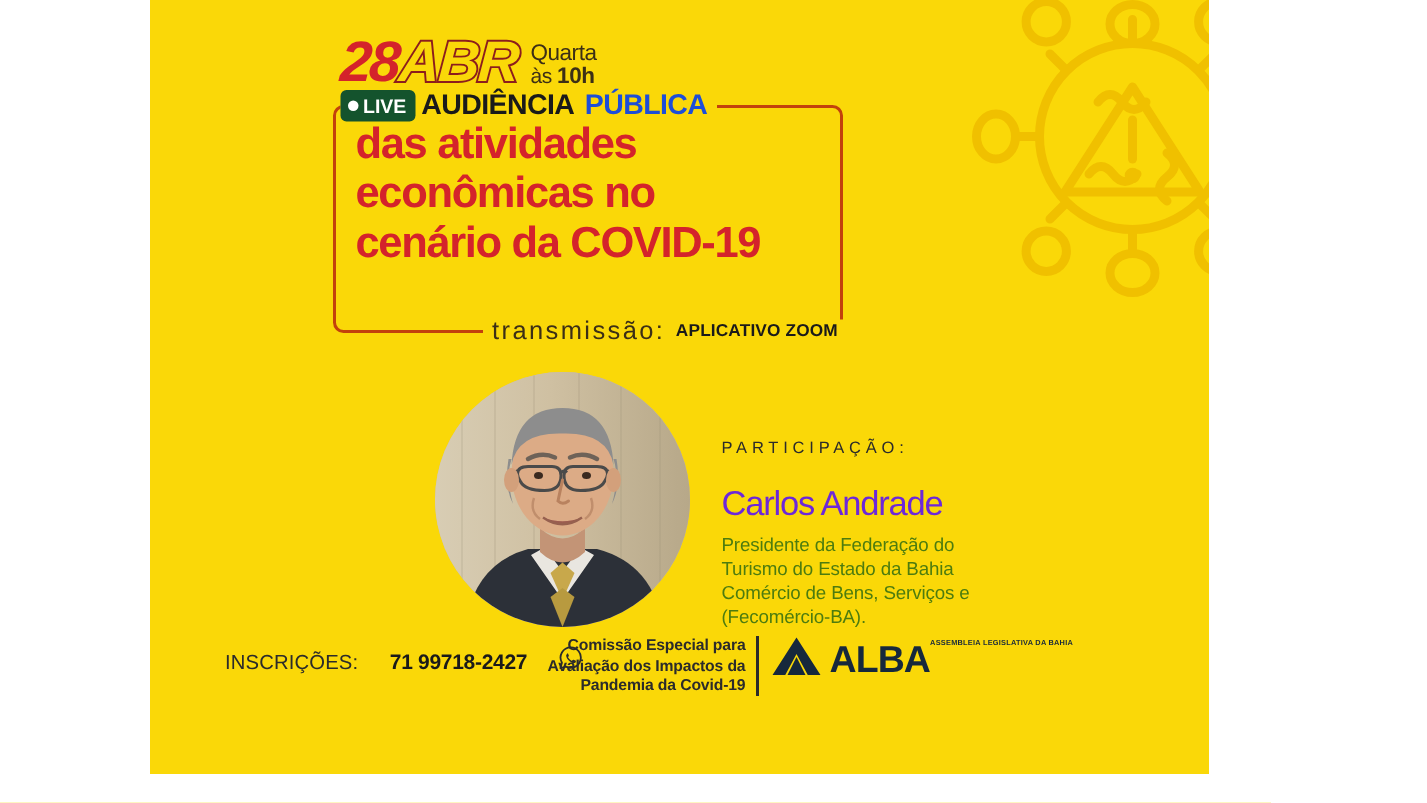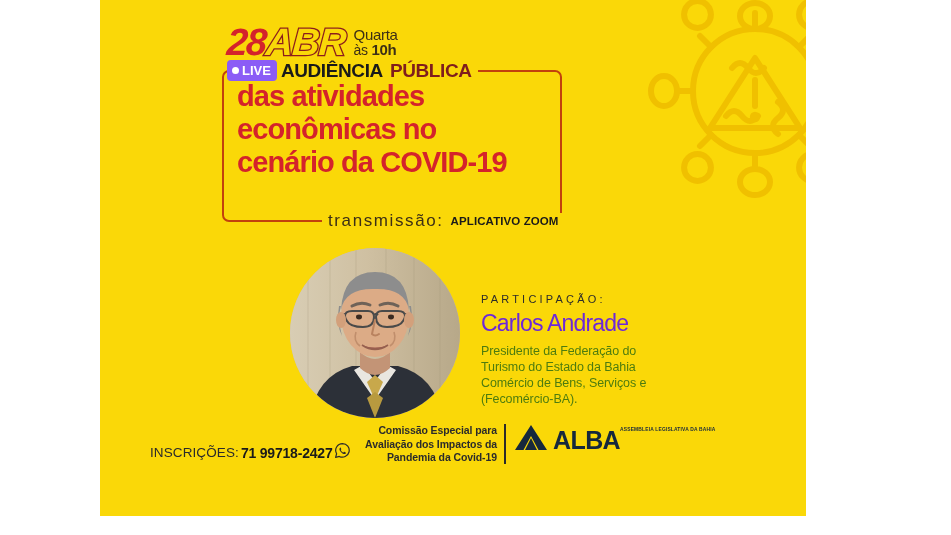--- a/index.html
+++ b/index.html
@@ -105,21 +105,21 @@
     display: flex;
     align-items: center;
     height: 22px;
     background: #fad808;
     padding-right: 6px;
   }
   .live-badge {
     display: flex;
     align-items: center;
     gap: 3px;
-    background: #8b5cf6;
+    background: #14532d;
     border-radius: 4px;
     padding: 3px 6px 3px 5px;
     height: 15px;
     box-sizing: content-box;
   }
   .live-dot {
     width: 7px;
     height: 7px;
     border-radius: 50%;
     background: #ffffff;
@@ -136,21 +136,21 @@
     font-size: 19px;
     font-weight: bold;
     color: #1a1a1a;
     letter-spacing: -0.4px;
     margin-left: 4px;
     line-height: 19px;
   }
   .pub-word {
     font-size: 19px;
     font-weight: bold;
-    color: #7f1d1d;
+    color: #1d4ed8;
     letter-spacing: -0.4px;
     margin-left: 7px;
     line-height: 19px;
   }
 
   
   .headline {
     position: absolute;
     left: 137px;
     top: 80px;
@@ -205,21 +205,21 @@
     position: absolute;
     left: 381px;
     top: 293px;
     width: 280px;
   }
   .part-label {
     font-size: 11px;
     color: #2b2b2b;
     letter-spacing: 3.2px;
     font-weight: normal;
-    margin-bottom: 4px;
+    margin-bottom: 16px;
   }
   .speaker-name {
     font-size: 23px;
     font-weight: normal;
     color: #6d28d9;
     letter-spacing: -0.8px;
     line-height: 29px;
     margin-bottom: 5px;
   }
   .speaker-role {
@@ -230,22 +230,21 @@
   }
   .speaker-role div { white-space: nowrap; }
 
   
   .inscricoes {
     position: absolute;
     left: 50px;
     top: 430px;
     display: flex;
     align-items: center;
-    gap: 2px;
-    margin-top: 12px;
+    gap: 21px;
   }
   .insc-label {
     font-size: 13.5px;
     color: #2b2b2b;
     letter-spacing: 0.1px;
   }
   .insc-phone {
     font-size: 14px;
     color: #1a1a1a;
     font-weight: bold;

